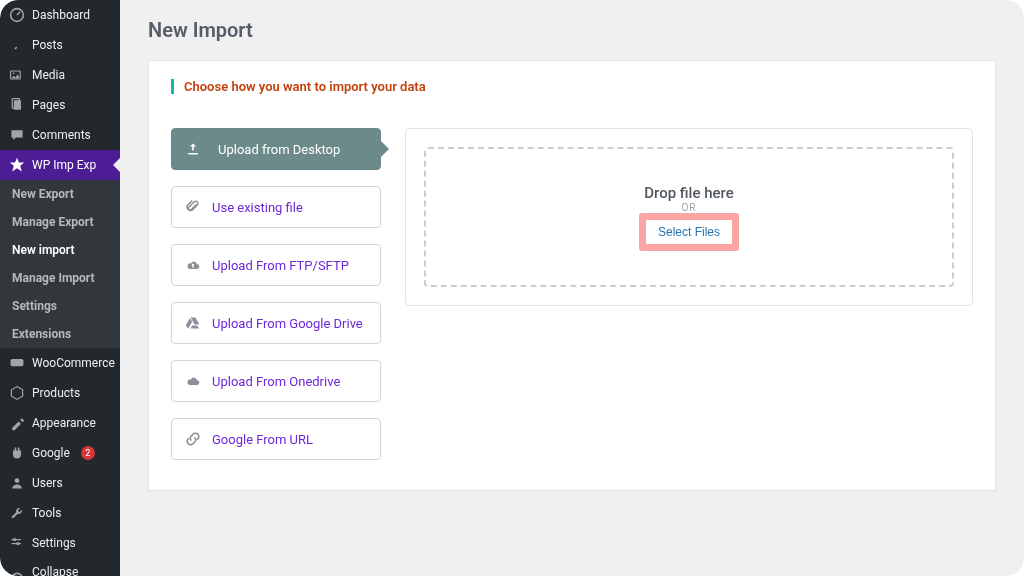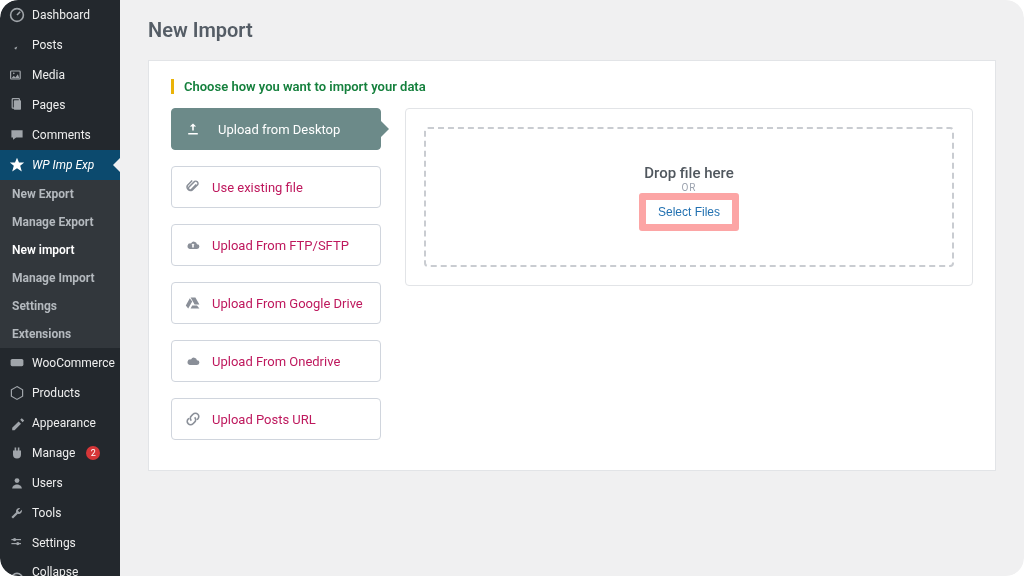--- a/index.html
+++ b/index.html
@@ -32,24 +32,23 @@
   .side-item {
     display: flex;
     align-items: center;
     gap: 7px;
     padding: 7px 9px;
     color: #eee;
     cursor: pointer;
   }
   .side-item .icon { width: 16px; height: 16px; display:flex; align-items:center; justify-content:center; color:#a0a5aa; }
   .side-item.active {
-    background: #0c4a6e;
+    background: #4c1d95;
     color: #fff;
     position: relative;
-    font-style: italic;
   }
   .side-item.active .icon { color:#fff; }
   .side-item.active::after{
     content:"";
     position:absolute;
     right:0; top:50%;
     transform:translateY(-50%);
     border-top:7px solid transparent;
     border-bottom:7px solid transparent;
     border-right:7px solid #f0f0f1;
@@ -87,24 +86,24 @@
     margin-bottom: 18px;
   }
   .panel {
     background: #fff;
     border: 1px solid #e2e4e7;
     padding: 18px 22px 30px 22px;
   }
   .section-head {
     font-weight: 600;
     font-size: 13px;
-    color: #15803d;
-    border-left: 3px solid #eab308;
+    color: #c2410c;
+    border-left: 3px solid #14b8a6;
     padding-left: 10px;
-    margin-bottom: 14px;
+    margin-bottom: 34px;
   }
   .cols {
     display: flex;
     gap: 24px;
     align-items: flex-start;
   }
   .method-list {
     width: 210px;
     display: flex;
     flex-direction: column;
@@ -113,21 +112,21 @@
   .method {
     height: 42px;
     border: 1px solid #d0d5dd;
     border-radius: 4px;
     display: flex;
     align-items: center;
     gap: 10px;
     padding: 0 12px;
     background: #fff;
     cursor: pointer;
-    color: #be185d;
+    color: #6d28d9;
     font-size: 13px;
     position: relative;
   }
   .method .m-icon { width:18px; display:flex; align-items:center; justify-content:center; color:#8a8f98; }
   .method.selected {
     background: #6c8a89;
     border-color: #6c8a89;
     color: #fff;
     gap: 16px;
   }
@@ -257,21 +256,21 @@
           </svg>
         </span>
       <span>Appearance</span>
     </div>
     <div class="side-item">
       <span class="icon">
           <svg width="16" height="16" viewBox="0 0 20 20" fill="currentColor">
             <path d="M7 3v4H5v5a5 5 0 0010 0V7h-2V3h-2v4H9V3H7z"></path>
           </svg>
         </span>
-      <span>Manage</span>
+      <span>Google</span>
       <span class="badge">2</span>
     </div>
     <div class="side-item">
       <span class="icon">
           <svg width="16" height="16" viewBox="0 0 20 20" fill="currentColor">
             <circle cx="10" cy="7" r="3"></circle>
             <path d="M4 17c0-3 3-5 6-5s6 2 6 5H4z"></path>
           </svg>
         </span>
       <span>Users</span>
@@ -351,21 +350,21 @@
                 </svg>
               </span>
             <span>Upload From Onedrive</span>
           </div>
           <div class="method">
             <span class="m-icon">
                 <svg width="16" height="16" viewBox="0 0 20 20" fill="none" stroke="currentColor" stroke-width="2">
                   <path d="M8 12a4 4 0 010-6l2-2a4 4 0 016 6l-1 1M12 8a4 4 0 010 6l-2 2a4 4 0 01-6-6l1-1"></path>
                 </svg>
               </span>
-            <span>Upload Posts URL</span>
+            <span>Google From URL</span>
           </div>
         </div>
         <div class="dropzone-wrap">
           <div class="dropzone">
             <div class="drop-title">Drop file here</div>
             <div class="drop-or">OR</div>
             <button class="select-btn">Select Files</button>
           </div>
         </div>
       </div>

